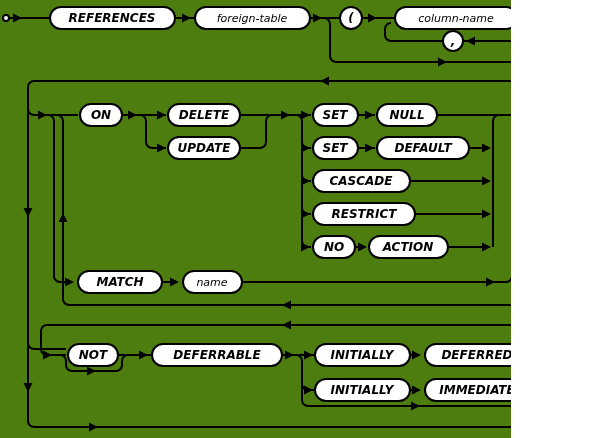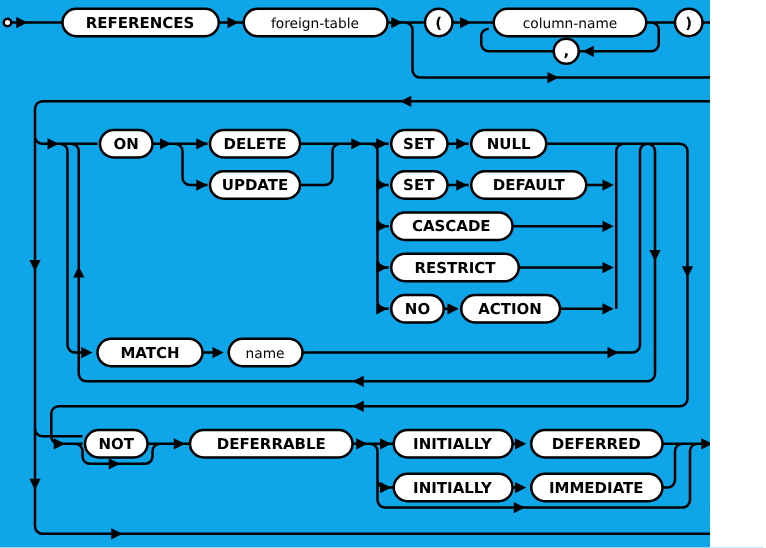--- a/index.html
+++ b/index.html
@@ -2,25 +2,26 @@
 <html><head>
 <meta charset="utf-8">
 <style>
   html, body {
     margin: 0;
     padding: 0;
     background: #ffffff;
     font-family: "DejaVu Sans", sans-serif;
   }
   .stage {
-    width: 568px;
+    width: 511px;
     height: 438px;
-    background: #0ea5e9;
+    background: #4d7c0f;
     position: relative;
     overflow: hidden;
+    font-style: italic;
   }
   svg { display: block; }
   .track {
     fill: none;
     stroke: #000000;
     stroke-width: 2;
   }
   .arrowheads {
     fill: #000000;
     stroke: none;

